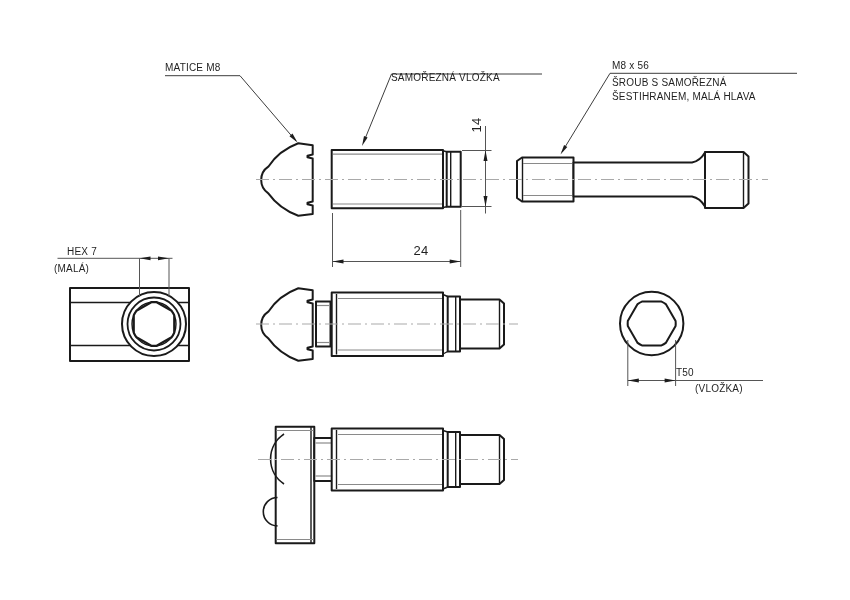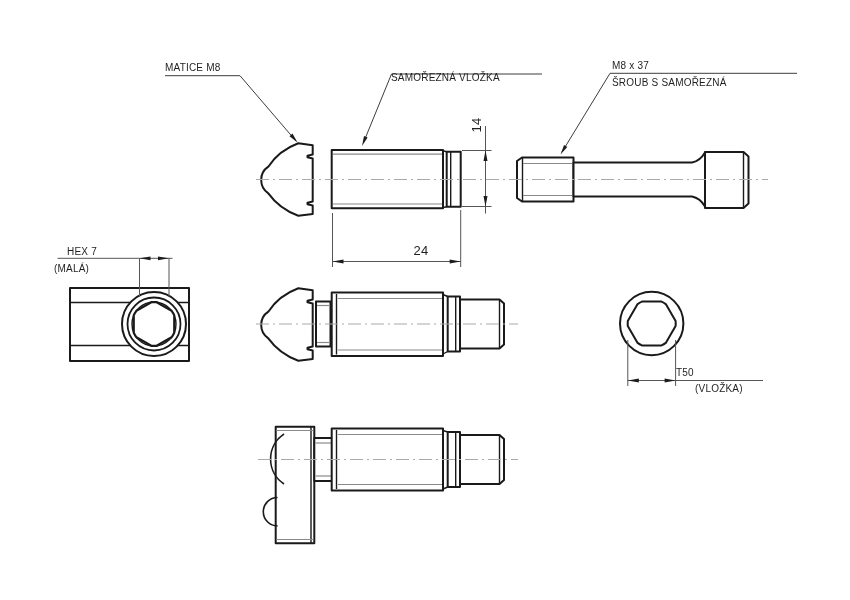--- a/index.html
+++ b/index.html
@@ -205,22 +205,23 @@
         L 504,480 L 499.5,484 L 460,484 Z"></path>
       <line class="detail" x1="499.5" y1="435.5" x2="499.5" y2="483.5"></line>
       <line class="cl" x1="258" y1="459.5" x2="518" y2="459.5"></line>
     </g>
   </svg>
 
   <div class="lbl" style="left:165px;top:61px">MATICE M8</div>
 
   <div class="lbl" style="left:391px;top:71px">SAMOŘEZNÁ VLOŽKA</div>
 
-  <div class="lbl" style="left:612px;top:59px">M8 x 37</div>
+  <div class="lbl" style="left:612px;top:59px">M8 x 56</div>
   <div class="lbl" style="left:612px;top:76px">ŠROUB S SAMOŘEZNÁ</div>
+  <div class="lbl" style="left:612px;top:90px">ŠESTIHRANEM, MALÁ HLAVA</div>
 
   <div class="lbl dimtxt rot" style="left:464px;top:113px">14</div>
 
   <div class="lbl dimtxt ctr" style="left:384px;top:244px;width:26px">24</div>
 
   <div class="lbl" style="left:67px;top:245px">HEX 7</div>
   <div class="lbl" style="left:54px;top:262px">(MALÁ)</div>
 
   <div class="lbl" style="left:676px;top:366px">T50</div>
   <div class="lbl" style="left:695px;top:382px">(VLOŽKA)</div>

